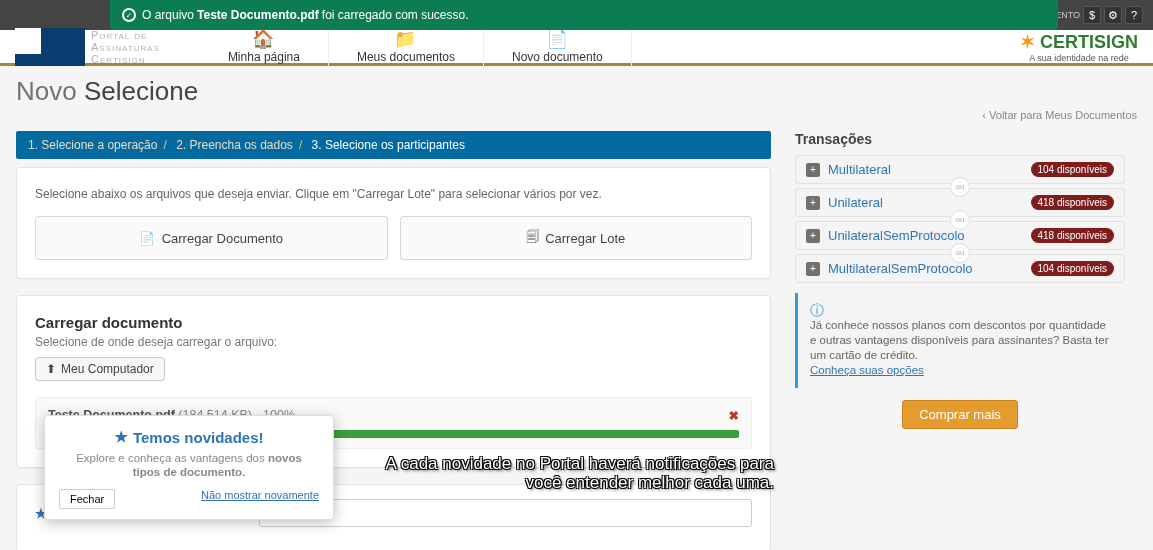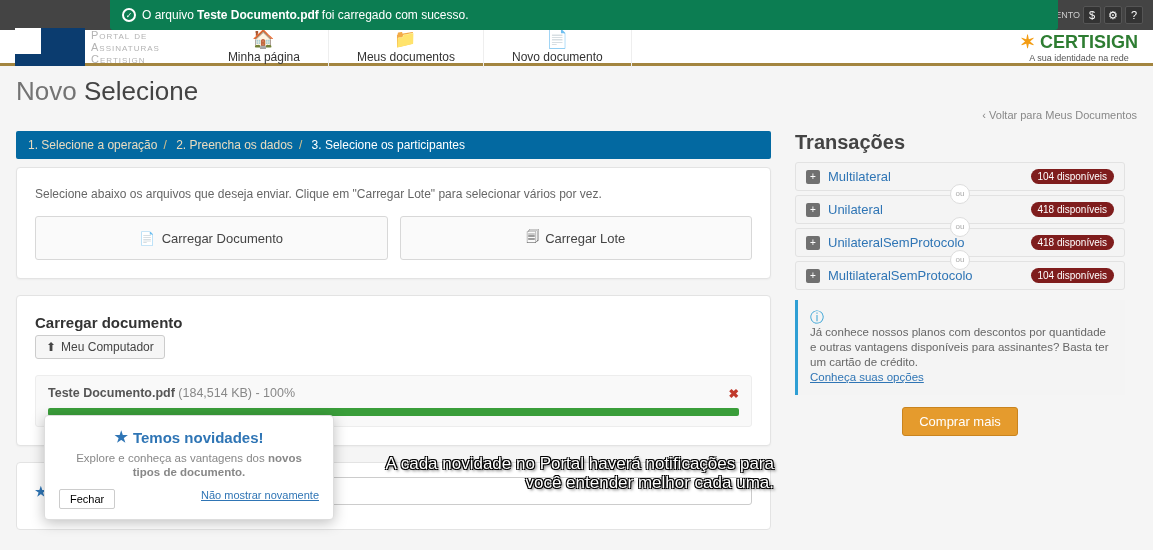--- a/index.html
+++ b/index.html
@@ -40,21 +40,21 @@
 .panel .sub{font-size:12px;color:#777;margin-bottom:8px}
 .btn-sm{border:1px solid #ccc;background:#f6f6f6;padding:4px 10px;font-size:12px;color:#444;border-radius:3px;display:inline-flex;align-items:center;gap:5px;cursor:pointer}
 .upload{background:#f9f9f9;border:1px solid #ededed;border-radius:3px;padding:10px 12px;margin-top:16px}
 .upload .file{font-size:12.5px;color:#555}
 .upload .file .fn{font-weight:600}
 .upload .del{float:right;color:#c0392b;font-weight:bold;cursor:pointer}
 .prog{height:8px;background:#3a9e3a;border-radius:2px;margin-top:8px;width:100%}
 .doc-type{background:#fff;border:1px solid #e3e3e3;border-radius:4px;padding:14px 18px;margin-top:6px}
 .doc-type .row{display:flex;align-items:center;gap:14px;margin-bottom:10px}
 .doc-type .lab{color:#2f75b5;font-weight:600;font-size:13px;display:flex;align-items:center;gap:5px;width:210px}
-.side h4{font-size:20px;color:#444;font-weight:600;margin-bottom:8px}
+.side h4{font-size:14px;color:#444;font-weight:600;margin-bottom:8px}
 .trans{background:#f4f4f4;border:1px solid #e2e2e2;border-radius:3px;padding:6px 10px;display:flex;align-items:center;margin-bottom:2px;font-size:13px;color:#2f75b5;cursor:pointer}
 .trans .plus{background:#707070;color:#fff;width:14px;height:14px;border-radius:2px;display:inline-flex;align-items:center;justify-content:center;font-size:10px;margin-right:8px}
 .trans .badge{margin-left:auto;background:#7f1d1d;color:#fff;font-size:10px;padding:2px 7px;border-radius:9px}
 .ou{text-align:center;font-size:8px;color:#aaa;background:#fff;border:1px solid #ddd;border-radius:50%;width:20px;height:20px;line-height:18px;position:relative;margin:-9px auto;z-index:2}
 .info{background:#f4f4f4;border-left:3px solid #2f9fd4;padding:10px 12px;margin-top:10px;font-size:11.5px;color:#666;line-height:15px}
 .info .i-ico{color:#2f9fd4;font-size:14px}
 .info a{color:#2f75b5;text-decoration:underline;font-size:11.5px}
 .buy{display:block;margin:12px auto 0;background:#e59b2d;color:#fff;border:1px solid #c9841f;border-radius:3px;padding:6px 16px;font-size:13px;cursor:pointer}
 .pop{position:absolute;left:44px;top:415px;width:290px;background:#fff;border:1px solid #ddd;border-radius:4px;box-shadow:0 3px 14px rgba(0,0,0,.25);z-index:60;padding:12px 14px 10px;text-align:center}
 .pop h5{color:#2f75b5;font-size:15px;font-weight:600;display:flex;align-items:center;justify-content:center;gap:5px}
@@ -132,20 +132,21 @@
           </button>
         <button class="btn-big">
             <span>🗐</span>
             <span>Carregar Lote</span>
           </button>
       </div>
     </div>
 
     <div class="panel">
       <h4>Carregar documento</h4>
+      <p class="sub">Selecione de onde deseja carregar o arquivo:</p>
       <button class="btn-sm">
           <span>⬆</span>
           <span>Meu Computador</span>
         </button>
       <div class="upload">
         <div class="file">
           <span class="fn">Teste Documento.pdf</span>
           <span style="color:#888">(184,514 KB) - 100%</span>
           <span class="del">✖</span>
         </div>

